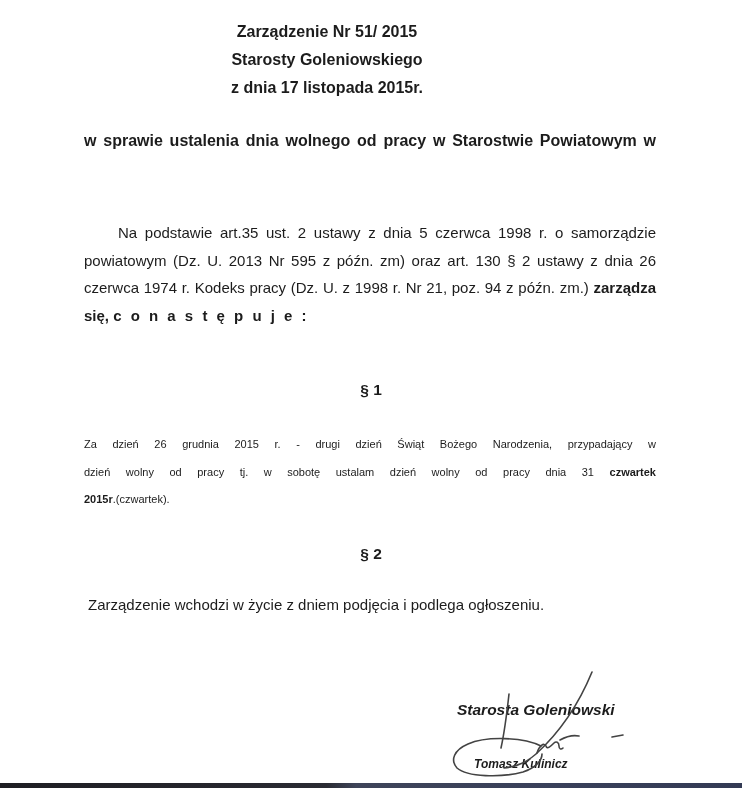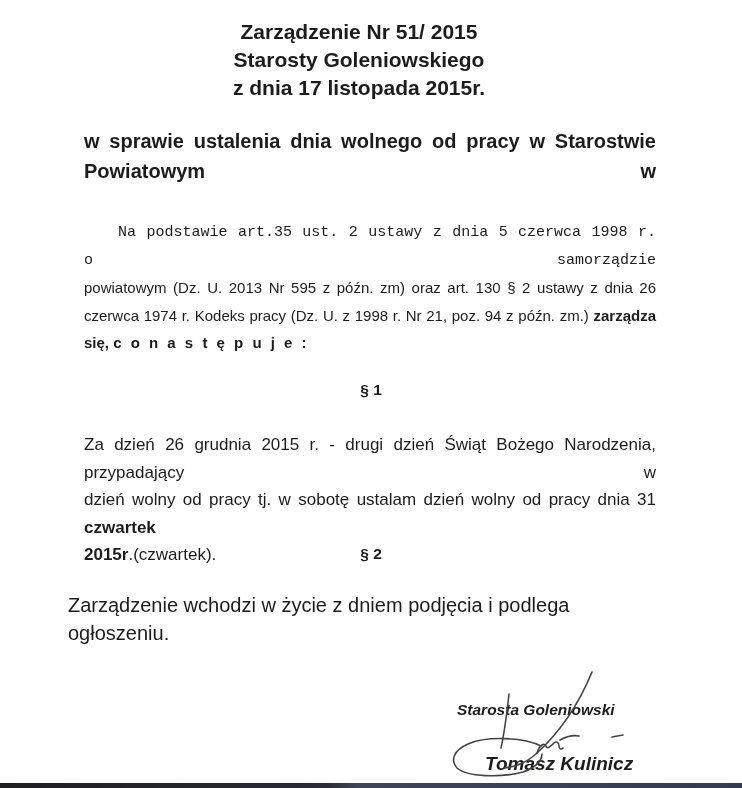--- a/index.html
+++ b/index.html
@@ -11,60 +11,60 @@
     position: relative;
     width: 742px; height: 788px;
     background: #ffffff;
     color: #1c1c1c;
     font-family: "Liberation Sans", sans-serif;
     overflow: hidden;
   }
   .title-block {
     position: absolute; top: 18px; left: 0;
     width: 654px; text-align: center;
-    font-weight: bold; font-size: 21px; line-height: 28px; padding-left: 32px;
+    font-weight: bold; font-size: 16px; line-height: 28px;
   }
   .subject-block {
     position: absolute; top: 126px; left: 84px;
     width: 572px;
-    font-weight: bold; font-size: 20px; line-height: 30px;
+    font-weight: bold; font-size: 16px; line-height: 30px;
   }
   .legal-block {
     position: absolute; top: 219px; left: 84px;
     width: 572px;
     font-size: 15px; line-height: 27.5px;
   }
   .p1-block {
     position: absolute; top: 431px; left: 84px;
     width: 572px;
-    font-size: 17px; line-height: 27.5px;
+    font-size: 11px; line-height: 27.5px;
   }
   .p2-block {
-    position: absolute; top: 591px; left: 68px;
+    position: absolute; top: 591px; left: 88px;
     width: 572px;
-    font-size: 20px; line-height: 28px;
+    font-size: 15px; line-height: 28px;
   }
   .jline { text-align: justify; text-align-last: justify; }
-  .indent { text-indent: 34px; font-family: Liberation Mono, monospace; }
+  .indent { text-indent: 34px; }
   .spaced { word-spacing: 3px; letter-spacing: 1px; }
   .section-mark {
     position: absolute; left: 0; width: 742px;
     text-align: center; font-weight: bold;
     font-size: 15.5px; line-height: 28px;
   }
   #s1-mark { top: 376px; }
   #s2-mark { top: 540px; }
   .sig-title {
     position: absolute; left: 457px; top: 700px;
     font-size: 15.5px; font-weight: bold; font-style: italic;
     line-height: 20px;
   }
   .sig-name {
-    position: absolute; left: 485px; top: 754px;
-    font-size: 19px; font-weight: bold; font-style: italic;
+    position: absolute; left: 474px; top: 754px;
+    font-size: 12px; font-weight: bold; font-style: italic;
     line-height: 20px;
   }
   .sig-svg {
     position: absolute; left: 428px; top: 660px;
     width: 204px; height: 128px;
     pointer-events: none;
   }
   .bottom-bar {
     position: absolute; left: 0; bottom: 0;
     width: 742px; height: 5px;

